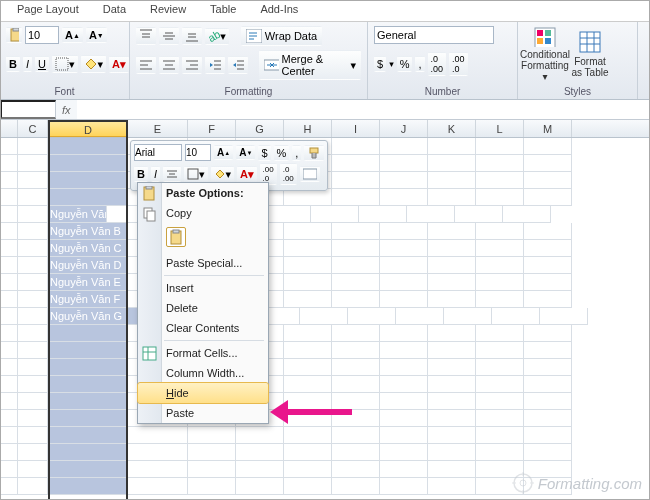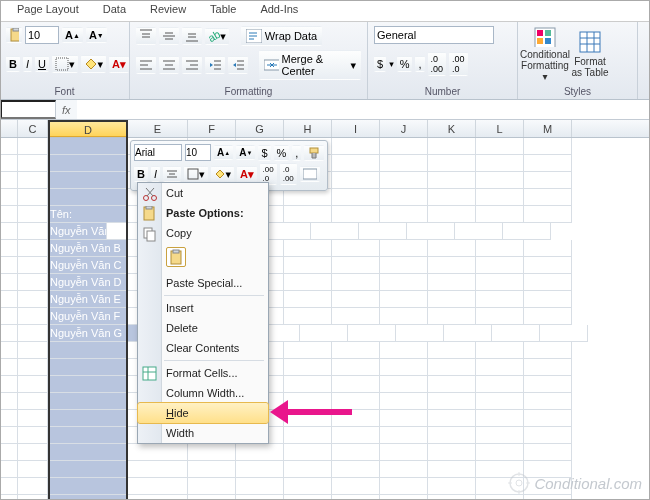--- a/index.html
+++ b/index.html
@@ -294,34 +294,20 @@
         <div class="cell" style="width: 48px;"></div>
         <div class="cell" style="width: 48px;"></div>
         <div class="cell" style="width: 48px;"></div>
         <div class="cell" style="width: 48px;"></div>
         <div class="cell" style="width: 48px;"></div>
       </div>
       <div class="row">
         <div class="cell" style="width: 18px;"></div>
         <div class="cell" style="width: 30px;"></div>
         <div class="cell sel-cell" style="width: 80px;"></div>
-        <div class="cell" style="width: 60px;"></div>
-        <div class="cell" style="width: 48px;"></div>
-        <div class="cell" style="width: 48px;"></div>
-        <div class="cell" style="width: 48px;"></div>
-        <div class="cell" style="width: 48px;"></div>
-        <div class="cell" style="width: 48px;"></div>
-        <div class="cell" style="width: 48px;"></div>
-        <div class="cell" style="width: 48px;"></div>
-        <div class="cell" style="width: 48px;"></div>
-      </div>
-      <div class="row">
-        <div class="cell" style="width: 18px;"></div>
-        <div class="cell" style="width: 30px;"></div>
-        <div class="cell sel-cell" style="width: 80px; color: rgb(255, 255, 255);">Tên:</div>
         <div class="cell" style="width: 60px;"></div>
         <div class="cell" style="width: 48px;"></div>
         <div class="cell" style="width: 48px;"></div>
         <div class="cell" style="width: 48px;"></div>
         <div class="cell" style="width: 48px;"></div>
         <div class="cell" style="width: 48px;"></div>
         <div class="cell" style="width: 48px;"></div>
         <div class="cell" style="width: 48px;"></div>
         <div class="cell" style="width: 48px;"></div>
       </div>
@@ -606,29 +592,20 @@
         <svg width="14" height="12">
           <rect x="0" y="1" width="14" height="10" fill="#fff" stroke="#89a"></rect>
         </svg>
       </span>
   </div>
 </div>
 
 <div class="ctx" style="left:137px;top:182px">
   <div class="ctx-strip"></div>
   <ul>
-    <li>
-      <svg class="mic">
-          <circle cx="4" cy="12" r="2.5" fill="none" stroke="#b33"></circle>
-          <circle cx="12" cy="12" r="2.5" fill="none" stroke="#b33"></circle>
-          <line x1="5" y1="10" x2="12" y2="2" stroke="#777"></line>
-          <line x1="11" y1="10" x2="4" y2="2" stroke="#777"></line>
-        </svg>
-      <span class="lbl"><span>Cut</span></span>
-    </li>
     <li style="font-weight:bold">
       <svg class="mic">
           <rect x="2" y="1" width="10" height="13" fill="#f5d98a" stroke="#b28f3a"></rect>
           <rect x="4" y="0" width="6" height="3" fill="#d0d6dc" stroke="#888"></rect>
         </svg>
       <span class="lbl"><span>Paste Options:</span></span>
     </li>
     <li>
       <svg class="mic">
           <rect x="2" y="2" width="8" height="10" fill="#fff" stroke="#888"></rect>
@@ -651,36 +628,36 @@
     <li>
       <svg class="mic">
           <rect x="1" y="1" width="13" height="13" fill="#fff" stroke="#4a8"></rect>
           <line x1="1" y1="6" x2="14" y2="6" stroke="#4a8"></line>
           <line x1="6" y1="1" x2="6" y2="14" stroke="#4a8"></line>
         </svg>
       <span class="lbl"><span>Format Cells...</span></span>
     </li>
     <li><span class="lbl"><span>Column Width...</span></span></li>
     <li class="highlight"><span class="lbl"><b>H</b>ide</span></li>
-    <li><span class="lbl"><span>Width</span></span></li>
+    <li><span class="lbl"><span>Paste</span></span></li>
   </ul>
 </div>
 
 <div class="arrow" style="left:270px;top:400px">
   <div class="arrow-line"></div>
     <div class="arrow-head"></div>
 </div>
 
 <div class="wm">
   <svg width="22" height="22">
       <circle cx="11" cy="11" r="9" fill="none" stroke="#c4c9cf" stroke-width="1.5"></circle>
       <circle cx="11" cy="11" r="3" fill="none" stroke="#c4c9cf"></circle>
       <g stroke="#c4c9cf">
         <line x1="11" y1="0" x2="11" y2="4"></line>
         <line x1="11" y1="18" x2="11" y2="22"></line>
         <line x1="0" y1="11" x2="4" y2="11"></line>
         <line x1="18" y1="11" x2="22" y2="11"></line>
       </g>
     </svg>
-  <span>Conditional.com</span>
+  <span>Formatting.com</span>
 </div>
 
 <div class="frame"></div>
 
 </body></html>

